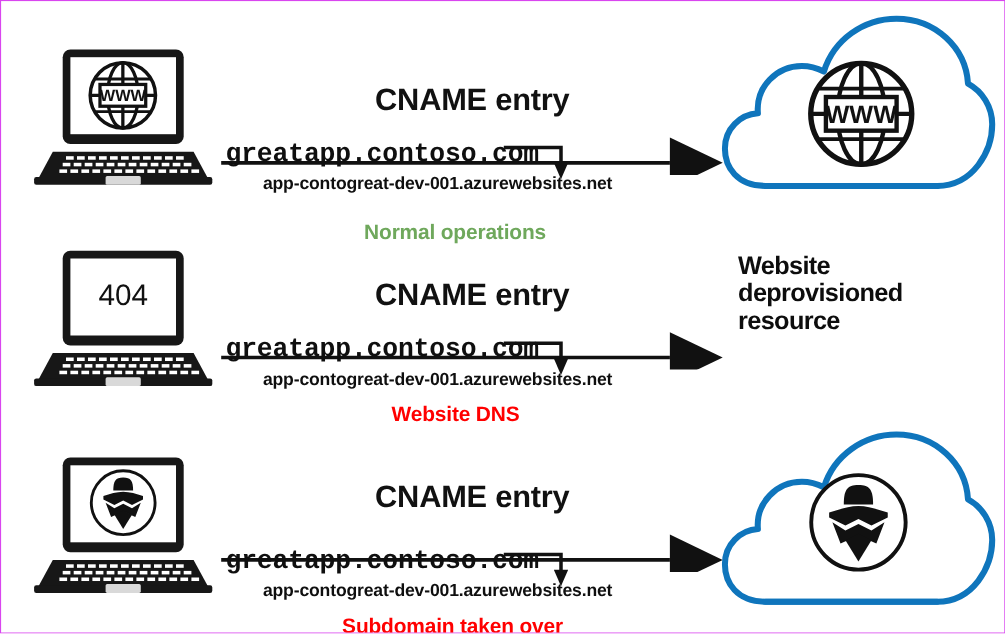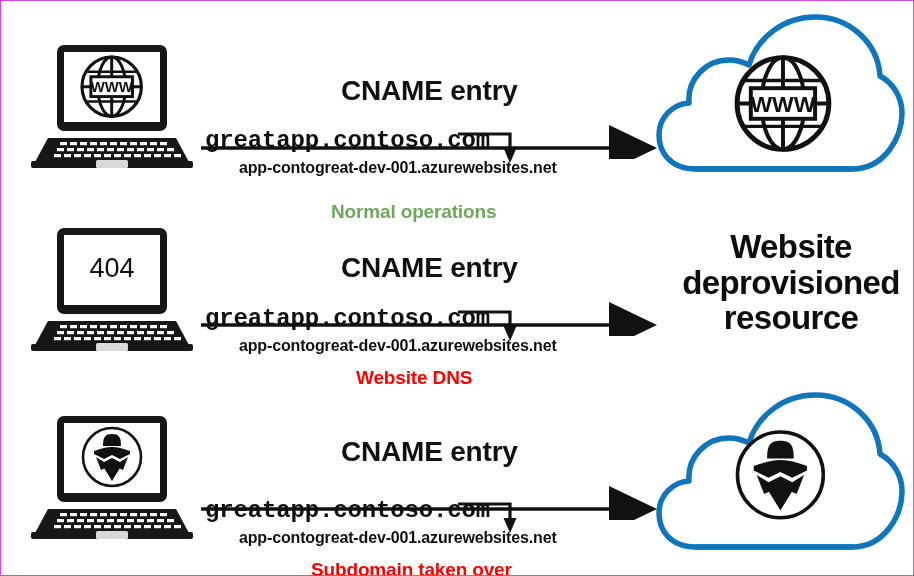--- a/index.html
+++ b/index.html
@@ -75,24 +75,24 @@
   
   .cloud {
     position: absolute;
   }
   .cloud svg { display: block; }
 
   
   .deprov {
     position: absolute;
     font-family: "Liberation Sans", sans-serif;
-    font-size: 33px;
+    font-size: 23px;
     font-weight: bold;
     color: #0d0d0d;
-    text-align: center;
+    text-align: left;
     line-height: 1.08;
     letter-spacing: -0.6px;
   }
   .deprov div { white-space: nowrap; }
 </style>
 </head>
 <body>
 
 <div id="canvas">
 

